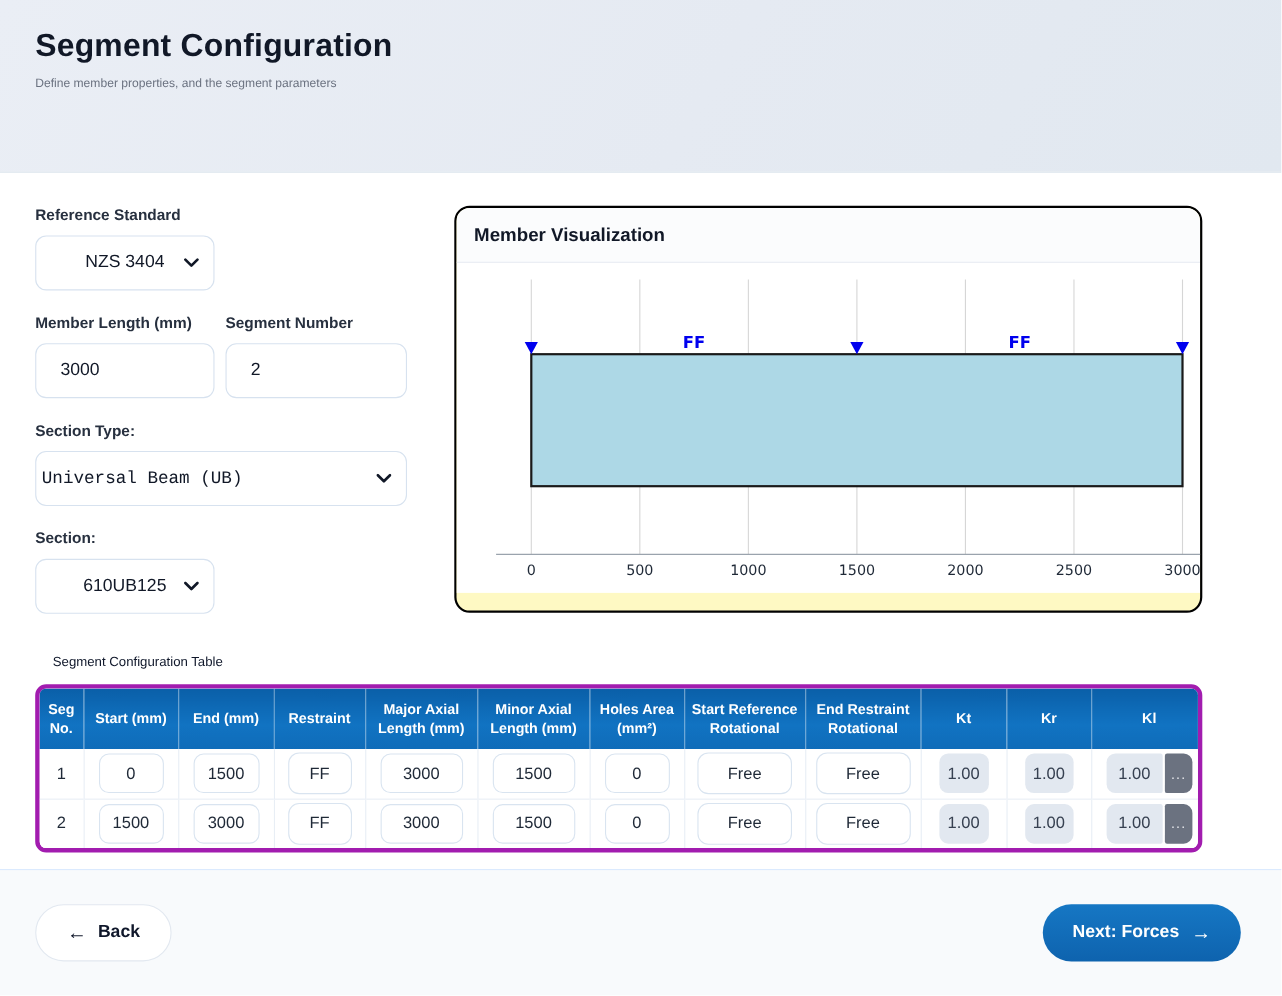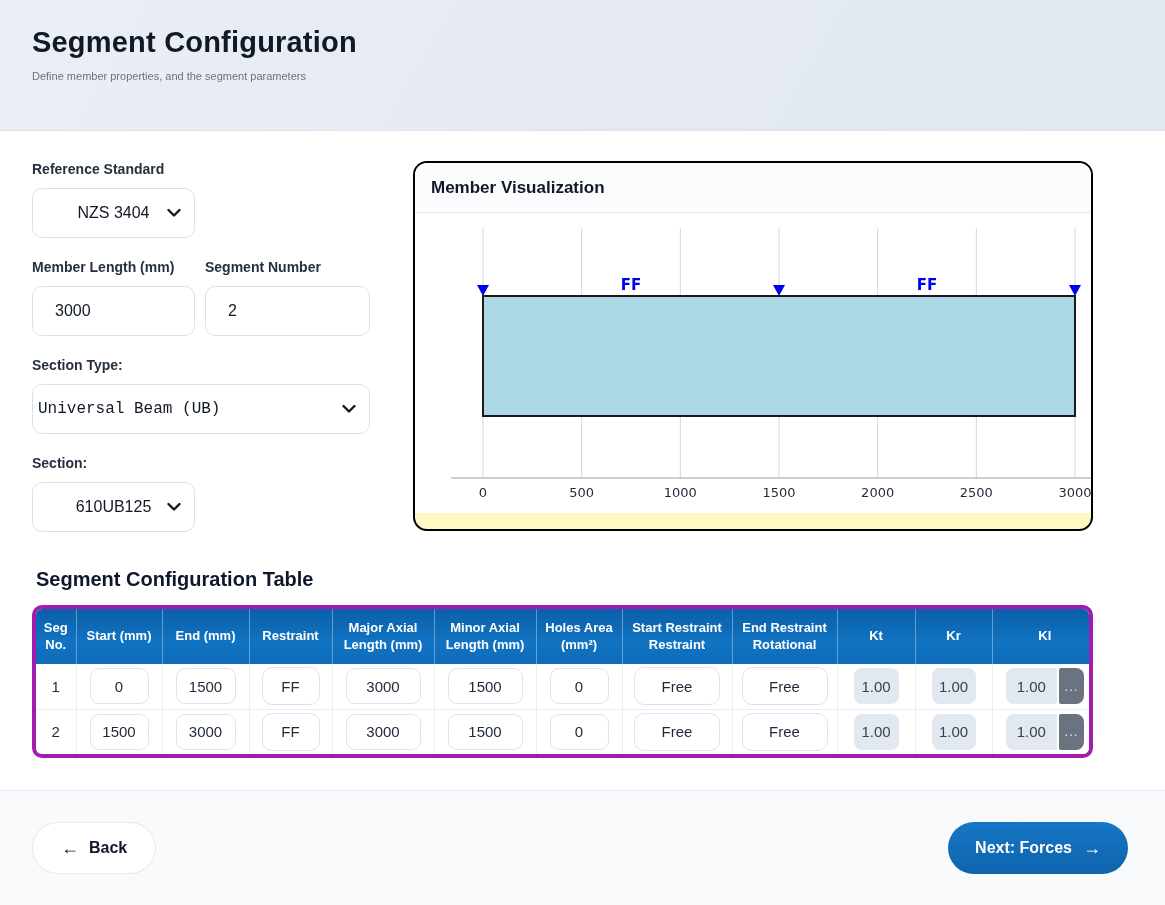--- a/index.html
+++ b/index.html
@@ -9,21 +9,21 @@
     background: #ffffff;
     color: #111827;
     display: flex;
     flex-direction: column;
   }
   
   .hero {
     background: linear-gradient(120deg, #eaeef5 0%, #e5eaf2 55%, #e1e8f0 100%);
     border-bottom: 1px solid #d9e3ec;
     padding: 26px 32px 28px 32px;
-    height: 131px;
+    height: 157px;
   }
   .hero h1 { font-size: 29px; font-weight: 800; color: #111827; letter-spacing: 0.2px; }
   .hero p { margin-top: 11px; font-size: 11px; color: #6b7280; }
 
   
   main { flex: 1; padding: 30px 72px 0 32px; }
   .top-row { display: flex; gap: 43px; }
 
   
   .form-col { width: 338px; flex: 0 0 338px; }
@@ -55,21 +55,21 @@
     height: 50px; background: #fbfcfd;
     border-bottom: 1px solid #e7ecf2;
     display: flex; align-items: center;
     padding: 0 16px;
   }
   .viz-header h2 { font-size: 17px; font-weight: 700; color: #111827; }
   .viz-chart-wrap { background: #ffffff; }
   .viz-chart-wrap svg { display: block; }
 
   
-  .table-title { font-size: 20px; font-weight: 700; color: #0f172a; margin: 15px 0 14px 4px; }
+  .table-title { font-size: 12px; font-weight: 400; color: #0f172a; margin: 15px 0 14px 16px; }
   .table-wrap {
     border: 4px solid #a21caf;
     border-radius: 10px;
     overflow: hidden;
     width: 1061px;
   }
   table { width: 100%; border-collapse: collapse; table-layout: fixed; }
   thead th {
     background: linear-gradient(180deg, #0a5fa8 0%, #1173c2 60%, #0f6cb9 100%);
     color: #ffffff; font-size: 13px; font-weight: 700;
@@ -252,21 +252,21 @@
       </colgroup>
       <thead>
         <tr>
           <th>Seg No.</th>
           <th>Start (mm)</th>
           <th>End (mm)</th>
           <th>Restraint</th>
           <th>Major Axial Length (mm)</th>
           <th>Minor Axial Length (mm)</th>
           <th>Holes Area (mm²)</th>
-          <th>Start Restraint Restraint</th>
+          <th>Start Reference Rotational</th>
           <th>End Restraint Rotational</th>
           <th>Kt</th>
           <th>Kr</th>
           <th>Kl</th>
         </tr>
       </thead>
       <tbody>
         <tr>
           <td>1</td>
           <td><input class="cell-input" type="text" value="0" style=""></td>

